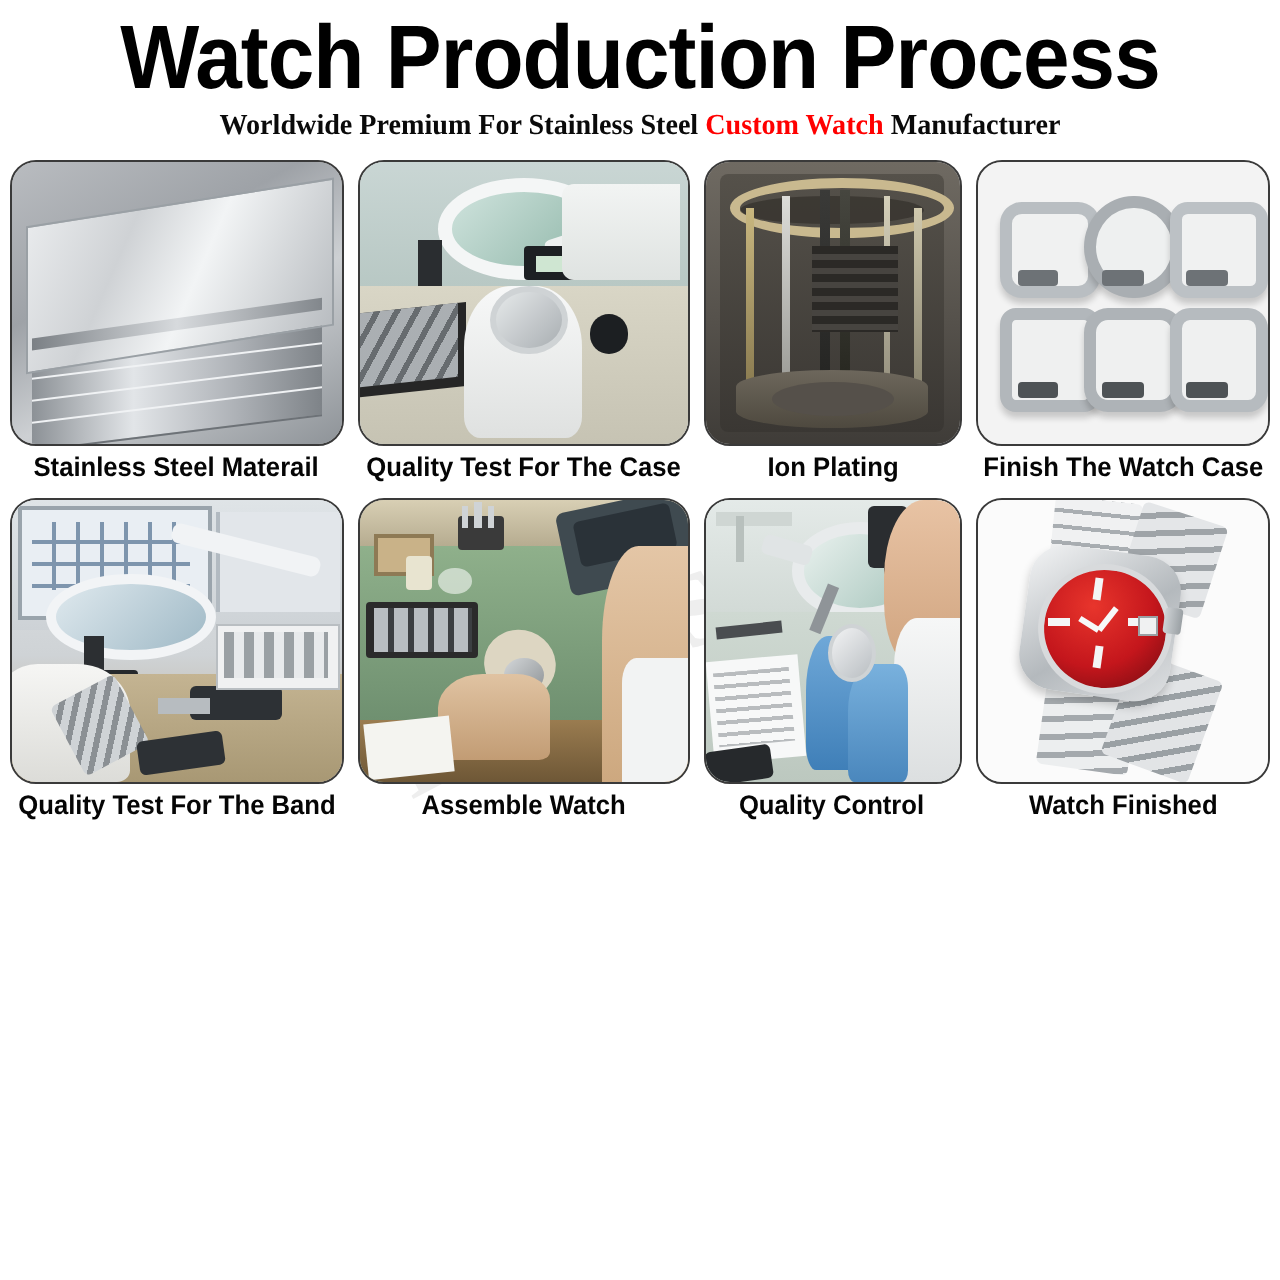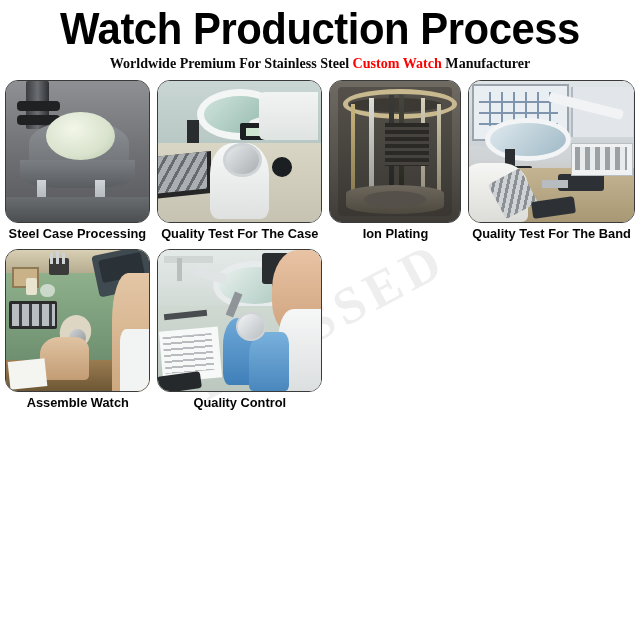--- a/index.html
+++ b/index.html
@@ -127,38 +127,35 @@
   <span>BLESSED</span>
 </div>
 
 <div id="header">
   <div id="title">Watch Production Process</div>
   <div id="subtitle"><span>Worldwide Premium For Stainless Steel </span><span class="accent">Custom Watch</span><span> Manufacturer</span></div>
 </div>
 
 <div id="grid">
 
-
-
-  <div class="cell">
-    <div class="photo">
-      <div class="scene s3">
-        <div class="l" style="left:14%;top:0;width:16%;height:34%;background:linear-gradient(90deg,#3a3c3f,#6a6d71,#2e3033);border-radius:2px;"></div>
-        <div class="l" style="left:8%;top:14%;width:30%;height:7%;background:#1f2123;border-radius:4px;"></div>
-        <div class="l" style="left:8%;top:24%;width:30%;height:7%;background:#1f2123;border-radius:4px;"></div>
-        <div class="l" style="left:16%;top:28%;width:70%;height:42%;background:linear-gradient(180deg,#8d9094,#6a6d70);border-radius:50%/40%;"></div>
-        <div class="l" style="left:28%;top:22%;width:48%;height:34%;background:radial-gradient(ellipse at 40% 35%,#f3f6e9,#d9e3cd 60%,#b9c6ae);border-radius:50%;"></div>
-        <div class="l" style="left:10%;top:56%;width:80%;height:20%;background:linear-gradient(180deg,#7b7e82,#5a5d60);border-radius:0 0 40% 40%;"></div>
-        <div class="l" style="left:22%;top:70%;width:6%;height:24%;background:linear-gradient(180deg,#cfd4d8,#9aa0a4);border-radius:0 0 50% 50%;"></div>
-        <div class="l" style="left:62%;top:70%;width:7%;height:26%;background:linear-gradient(180deg,#cfd4d8,#9aa0a4);border-radius:0 0 50% 50%;"></div>
-        <div class="l" style="left:0;top:82%;width:100%;height:18%;background:linear-gradient(180deg,#6a6d70,#4c4f52);"></div>
-      </div>
-    </div>
-    <div class="caption">Steel Case Processing</div>
-  </div>
+  <div class="cell">
+    <div class="photo">
+      <div class="scene s1">
+        <div class="l sheet" style="top:62%"></div>
+        <div class="l sheet" style="top:70%"></div>
+        <div class="l sheet" style="top:78%"></div>
+        <div class="l sheet" style="top:86%"></div>
+        <div class="l top"></div>
+        <div class="l" style="left:6%;top:55%;width:88%;height:6px;background:linear-gradient(90deg,#7b8085,#d7dadd,#82878c);transform:skewY(-8deg);"></div>
+      </div>
+    </div>
+    <div class="caption">Stainless Steel Materail</div>
+  </div>
+
+
 
 
   <div class="cell">
     <div class="photo">
       <div class="scene s5">
         <div class="l" style="left:0;top:0;width:100%;height:44%;background:linear-gradient(180deg,#c9d6d4,#b8c8c4);"></div>
         <div class="l" style="left:24%;top:6%;width:44%;height:26%;border:7px solid #f4f6f6;border-radius:50%;background:linear-gradient(135deg,#cfe3dd,#8fb6a8);"></div>
         <div class="l" style="left:56%;top:22%;width:34%;height:8%;background:#eef1f0;transform:rotate(-18deg);border-radius:3px;"></div>
         <div class="l" style="left:18%;top:28%;width:7%;height:22%;background:#2a2d30;"></div>
         <div class="l" style="left:12%;top:48%;width:20%;height:5%;background:#26292c;border-radius:2px;"></div>
@@ -189,20 +186,39 @@
         <div class="l" style="left:70%;top:12%;width:3%;height:68%;background:linear-gradient(180deg,#d4cfb9,#95907e);"></div>
         <div class="l" style="left:82%;top:16%;width:3%;height:62%;background:linear-gradient(180deg,#cfc8ad,#8d8873);"></div>
         <div class="l" style="left:42%;top:30%;width:34%;height:30%;background:repeating-linear-gradient(180deg,#2b2926 0 4px,#474440 4px 7px);"></div>
         <div class="l" style="left:12%;top:74%;width:76%;height:20%;background:linear-gradient(180deg,#6d675c,#4e493f);border-radius:50%/30%;"></div>
         <div class="l" style="left:26%;top:78%;width:48%;height:12%;background:#55504a;border-radius:50%;"></div>
       </div>
     </div>
     <div class="caption">Ion Plating</div>
   </div>
 
+  <div class="cell">
+    <div class="photo">
+      <div class="scene s7">
+        <div class="l" style="left:8%;top:14%;width:26%;height:26%;border:6px solid #b9bec2;border-radius:22%;background:#f0f1f1;box-shadow:0 3px 3px rgba(0,0,0,.18);"></div>
+        <div class="l" style="left:37%;top:12%;width:26%;height:28%;border:6px solid #a9aeb2;border-radius:50%;background:#eef0f0;box-shadow:0 3px 3px rgba(0,0,0,.18);"></div>
+        <div class="l" style="left:66%;top:14%;width:26%;height:26%;border:6px solid #bcc1c5;border-radius:18%;background:#f0f1f1;box-shadow:0 3px 3px rgba(0,0,0,.18);"></div>
+        <div class="l" style="left:8%;top:52%;width:26%;height:28%;border:6px solid #b2b7bb;border-radius:16%;background:#eff0f0;box-shadow:0 3px 3px rgba(0,0,0,.18);"></div>
+        <div class="l" style="left:37%;top:52%;width:26%;height:28%;border:6px solid #aeb3b7;border-radius:24%;background:#eff0f0;box-shadow:0 3px 3px rgba(0,0,0,.18);"></div>
+        <div class="l" style="left:66%;top:52%;width:26%;height:28%;border:6px solid #b6bbbf;border-radius:20%;background:#eff0f0;box-shadow:0 3px 3px rgba(0,0,0,.18);"></div>
+        <div class="l" style="left:14%;top:38%;width:14%;height:6%;background:#6d7276;border-radius:2px;"></div>
+        <div class="l" style="left:43%;top:38%;width:14%;height:6%;background:#6d7276;border-radius:2px;"></div>
+        <div class="l" style="left:72%;top:38%;width:14%;height:6%;background:#6d7276;border-radius:2px;"></div>
+        <div class="l" style="left:14%;top:78%;width:14%;height:6%;background:#4e5356;border-radius:2px;"></div>
+        <div class="l" style="left:43%;top:78%;width:14%;height:6%;background:#4e5356;border-radius:2px;"></div>
+        <div class="l" style="left:72%;top:78%;width:14%;height:6%;background:#4e5356;border-radius:2px;"></div>
+      </div>
+    </div>
+    <div class="caption">Finish The Watch Case</div>
+  </div>
 
   <div class="cell">
     <div class="photo">
       <div class="scene s9">
         <div class="l" style="left:0;top:0;width:100%;height:46%;background:linear-gradient(180deg,#dfe4e7,#cdd2d6);"></div>
         <div class="l" style="left:2%;top:2%;width:56%;height:38%;background:#e9eef3;border:2px solid #9aa4ac;"></div>
         <div class="l" style="left:6%;top:8%;width:48%;height:24%;background:repeating-linear-gradient(90deg,transparent 0 10px,#7e95ad 10px 12px),repeating-linear-gradient(180deg,transparent 0 9px,#7e95ad 9px 11px);"></div>
         <div class="l" style="left:62%;top:4%;width:36%;height:36%;background:#e2e6ea;border-left:2px solid #b2bac1;"></div>
         <div class="l" style="left:10%;top:26%;width:46%;height:24%;border:5px solid #f2f4f6;border-radius:50%;background:linear-gradient(135deg,#dfe9ee,#9fb9c6);"></div>
         <div class="l" style="left:48%;top:14%;width:46%;height:7%;background:#f1f3f5;transform:rotate(14deg);border-radius:4px;"></div>
@@ -269,14 +285,35 @@
         <div class="l" style="left:44%;top:30%;width:5%;height:18%;background:#8f9498;transform:rotate(22deg);"></div>
         <div class="l" style="left:2%;top:56%;width:36%;height:36%;background:#f7f8f8;transform:rotate(-5deg);"></div>
         <div class="l" style="left:4%;top:60%;width:30%;height:26%;background:repeating-linear-gradient(180deg,#8f9498 0 2px,transparent 2px 6px);transform:rotate(-5deg);opacity:.6;"></div>
         <div class="l" style="left:0;top:88%;width:26%;height:12%;background:#26292c;transform:rotate(-8deg);border-radius:3px;"></div>
         <div class="l" style="left:4%;top:44%;width:26%;height:4%;background:#4a4d50;transform:rotate(-6deg);"></div>
       </div>
     </div>
     <div class="caption">Quality Control</div>
   </div>
 
+  <div class="cell">
+    <div class="photo">
+      <div class="scene s12">
+        <div class="l" style="left:26%;top:0;width:30%;height:26%;background:repeating-linear-gradient(180deg,#f0f1f2 0 6px,#a9aeb2 6px 8px);transform:rotate(6deg);border-radius:3px;"></div>
+        <div class="l" style="left:52%;top:4%;width:30%;height:34%;background:repeating-linear-gradient(160deg,#e4e6e8 0 6px,#9fa4a8 6px 9px);transform:rotate(18deg);border-radius:3px;"></div>
+        <div class="l" style="left:22%;top:62%;width:32%;height:34%;background:repeating-linear-gradient(170deg,#eceeef 0 6px,#a4a9ad 6px 9px);transform:rotate(8deg);border-radius:3px;"></div>
+        <div class="l" style="left:48%;top:58%;width:32%;height:38%;background:repeating-linear-gradient(150deg,#e2e4e6 0 6px,#9aa0a4 6px 9px);transform:rotate(20deg);border-radius:3px;"></div>
+        <div class="l" style="left:16%;top:18%;width:52%;height:52%;background:linear-gradient(140deg,#f4f5f6,#b4b9bd 55%,#dfe1e3);border-radius:24%;transform:rotate(8deg);box-shadow:0 3px 5px rgba(0,0,0,.2);"></div>
+        <div class="l" style="left:21%;top:23%;width:42%;height:42%;background:radial-gradient(circle at 38% 32%,#e8352c 0%,#c4161c 55%,#6d0a10 100%);border-radius:50%;transform:rotate(8deg);border:3px solid #d8dadc;"></div>
+        <div class="l" style="left:40%;top:28%;width:3%;height:8%;background:#f4f5f6;transform:rotate(8deg);"></div>
+        <div class="l" style="left:40%;top:52%;width:3%;height:8%;background:#f4f5f6;transform:rotate(8deg);"></div>
+        <div class="l" style="left:24%;top:42%;width:8%;height:3%;background:#f4f5f6;"></div>
+        <div class="l" style="left:52%;top:42%;width:8%;height:3%;background:#f4f5f6;"></div>
+        <div class="l" style="left:41%;top:36%;width:2%;height:10%;background:#f7f8f8;transform:rotate(38deg);transform-origin:bottom center;"></div>
+        <div class="l" style="left:41%;top:38%;width:2%;height:8%;background:#f7f8f8;transform:rotate(-58deg);transform-origin:bottom center;"></div>
+        <div class="l" style="left:55%;top:41%;width:6%;height:6%;background:#f0f1f2;border:1px solid #9aa0a4;"></div>
+        <div class="l" style="left:64%;top:38%;width:6%;height:9%;background:linear-gradient(90deg,#cfd3d6,#9aa0a4);border-radius:2px;transform:rotate(8deg);"></div>
+      </div>
+    </div>
+    <div class="caption">Watch Finished</div>
+  </div>
 
 </div>
 
 </body></html>

